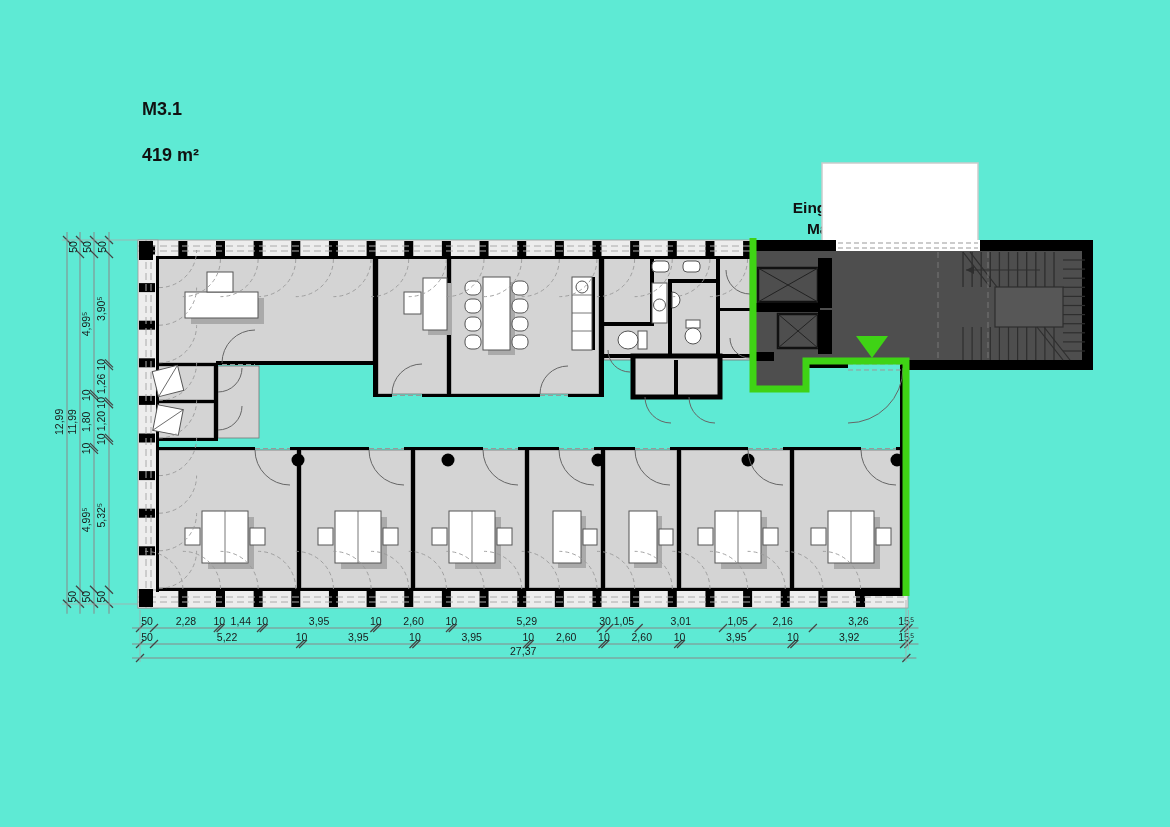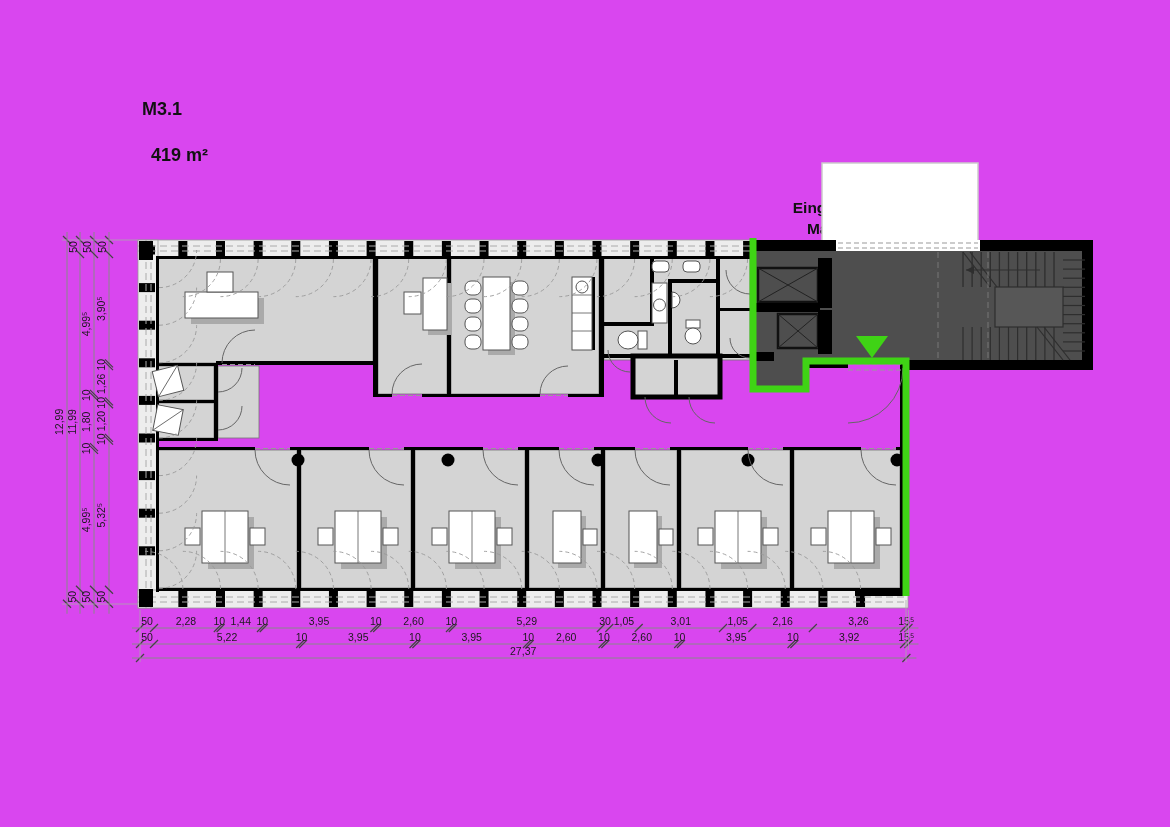--- a/index.html
+++ b/index.html
@@ -1,37 +1,37 @@
 <!DOCTYPE html>
 <html><head>
 <meta charset="utf-8">
 <style>
   html,body{margin:0;padding:0;background:#fff;}
-  #stage{position:relative;width:1170px;height:827px;background:#d946ef;overflow:hidden;
+  #stage{position:relative;width:1170px;height:827px;background:#5eead4;overflow:hidden;
          font-family:"Liberation Sans",sans-serif;}
   .abs{position:absolute;}
   .title-line{font-weight:bold;font-size:18px;color:#111;}
   .entr-label{font-weight:bold;font-size:15.5px;color:#111;text-align:center;line-height:21px;}
   svg text{font-family:"Liberation Sans",sans-serif;}
   .dim-label{font-size:10.5px;fill:#1a1a1a;}
   .room{fill:var(--room-fill);stroke:#777;stroke-width:0.8;}
   .wall{fill:var(--wall);}
   .furn{fill:#fff;stroke:#555;stroke-width:1;}
   .furn-shadow{fill:var(--shadow);}
   .door-arc{fill:none;stroke:#666;stroke-width:1;}
   .dash-thresh{stroke:#999;stroke-width:1;stroke-dasharray:5 3;fill:none;}
   .stair-line{stroke:#2e2e2e;stroke-width:1.3;fill:none;}
 </style>
 </head>
 <body>
 
 <div id="stage" style="--room-fill: #d4d4d4; --green: #3fd315; --wall: #000000; --shadow: #aaaaaa;">
 
   <div class="abs title-line" style="left:142px;top:99px;">M3.1</div>
-  <div class="abs title-line" style="left:142px;top:145px;margin-left:9px;">419 m²</div>
+  <div class="abs title-line" style="left:142px;top:145px;">419 m²</div>
 
   <div class="abs entr-label" style="left:738px;top:197px;width:280px;">
     <div>Eingang / Treppenhaus</div>
     <div>Machtlfinger Str. 11</div>
   </div>
 
   <svg id="plan-svg" class="abs" style="left:0;top:0" width="1170" height="827" viewBox="0 0 1170 827">
 
     <g>
       <rect x="138" y="240" width="617" height="18" fill="#ededed" stroke="#9a9a9a" stroke-width="0.8"></rect>

